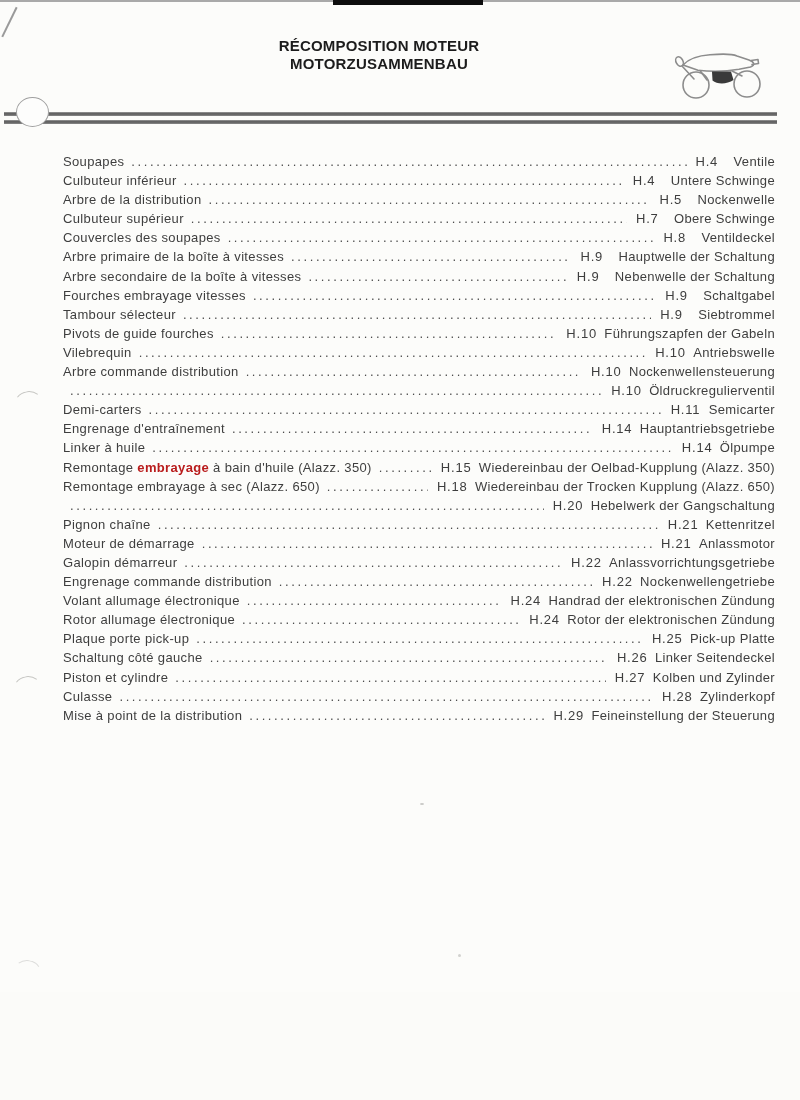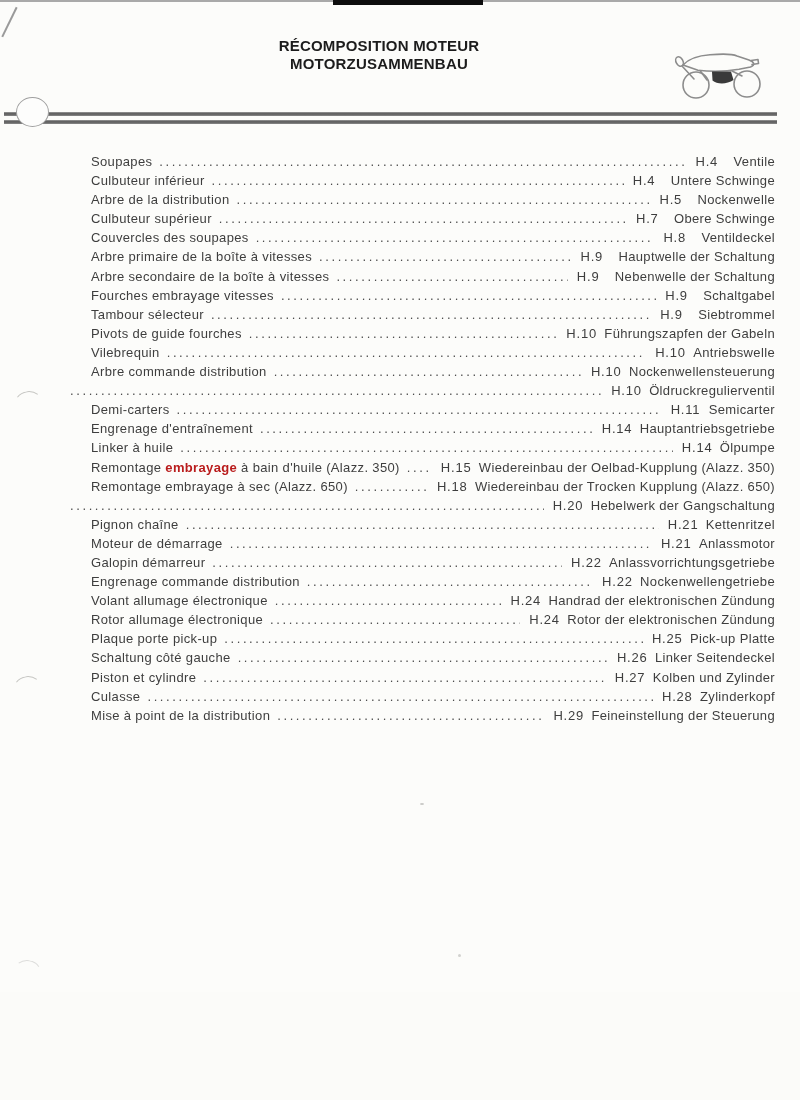--- a/index.html
+++ b/index.html
@@ -35,21 +35,21 @@
   .rule{position:absolute;height:4px;background:linear-gradient(#9b9b9b,#585858 45%,#8a8a8a);}
   .rule-top-1{left:4px;top:112px;width:773px;}
   .rule-top-2{left:4px;top:120px;width:773px;}
   .rule-bot-1{left:8px;top:1026px;width:767px;}
   .rule-bot-2{left:4px;top:1033.5px;width:771px;height:4.5px;}
   .punch-hole{position:absolute;left:16px;top:97px;width:31px;height:28px;border-radius:50%;
     background:#fdfdfc;border:1.5px solid #9f9f9f;z-index:5;}
   
   .toc{position:absolute;left:63px;top:136px;width:712px;font-size:13px;letter-spacing:.35px;}
   .row{display:flex;align-items:baseline;height:19.1px;line-height:19.1px;white-space:nowrap;}
-  .fr{flex:0 0 auto;margin-left:28px;}
+  .fr{flex:0 0 auto;}
   .fr b{font-weight:bold;color:#b91c1c;}
   .leader{flex:1 1 auto;overflow:hidden;white-space:nowrap;margin:0 9px 0 7px;
     letter-spacing:2.6px;color:#4d4d4d;}
   .ref{flex:0 0 38px;letter-spacing:.8px;margin-top:16px;}
   .de{flex:0 0 auto;}
   
   .page-num{position:absolute;left:733px;top:1059px;font-weight:bold;font-size:13px;
     letter-spacing:.5px;color:#1f1f1f;}
 </style>
 </head>

